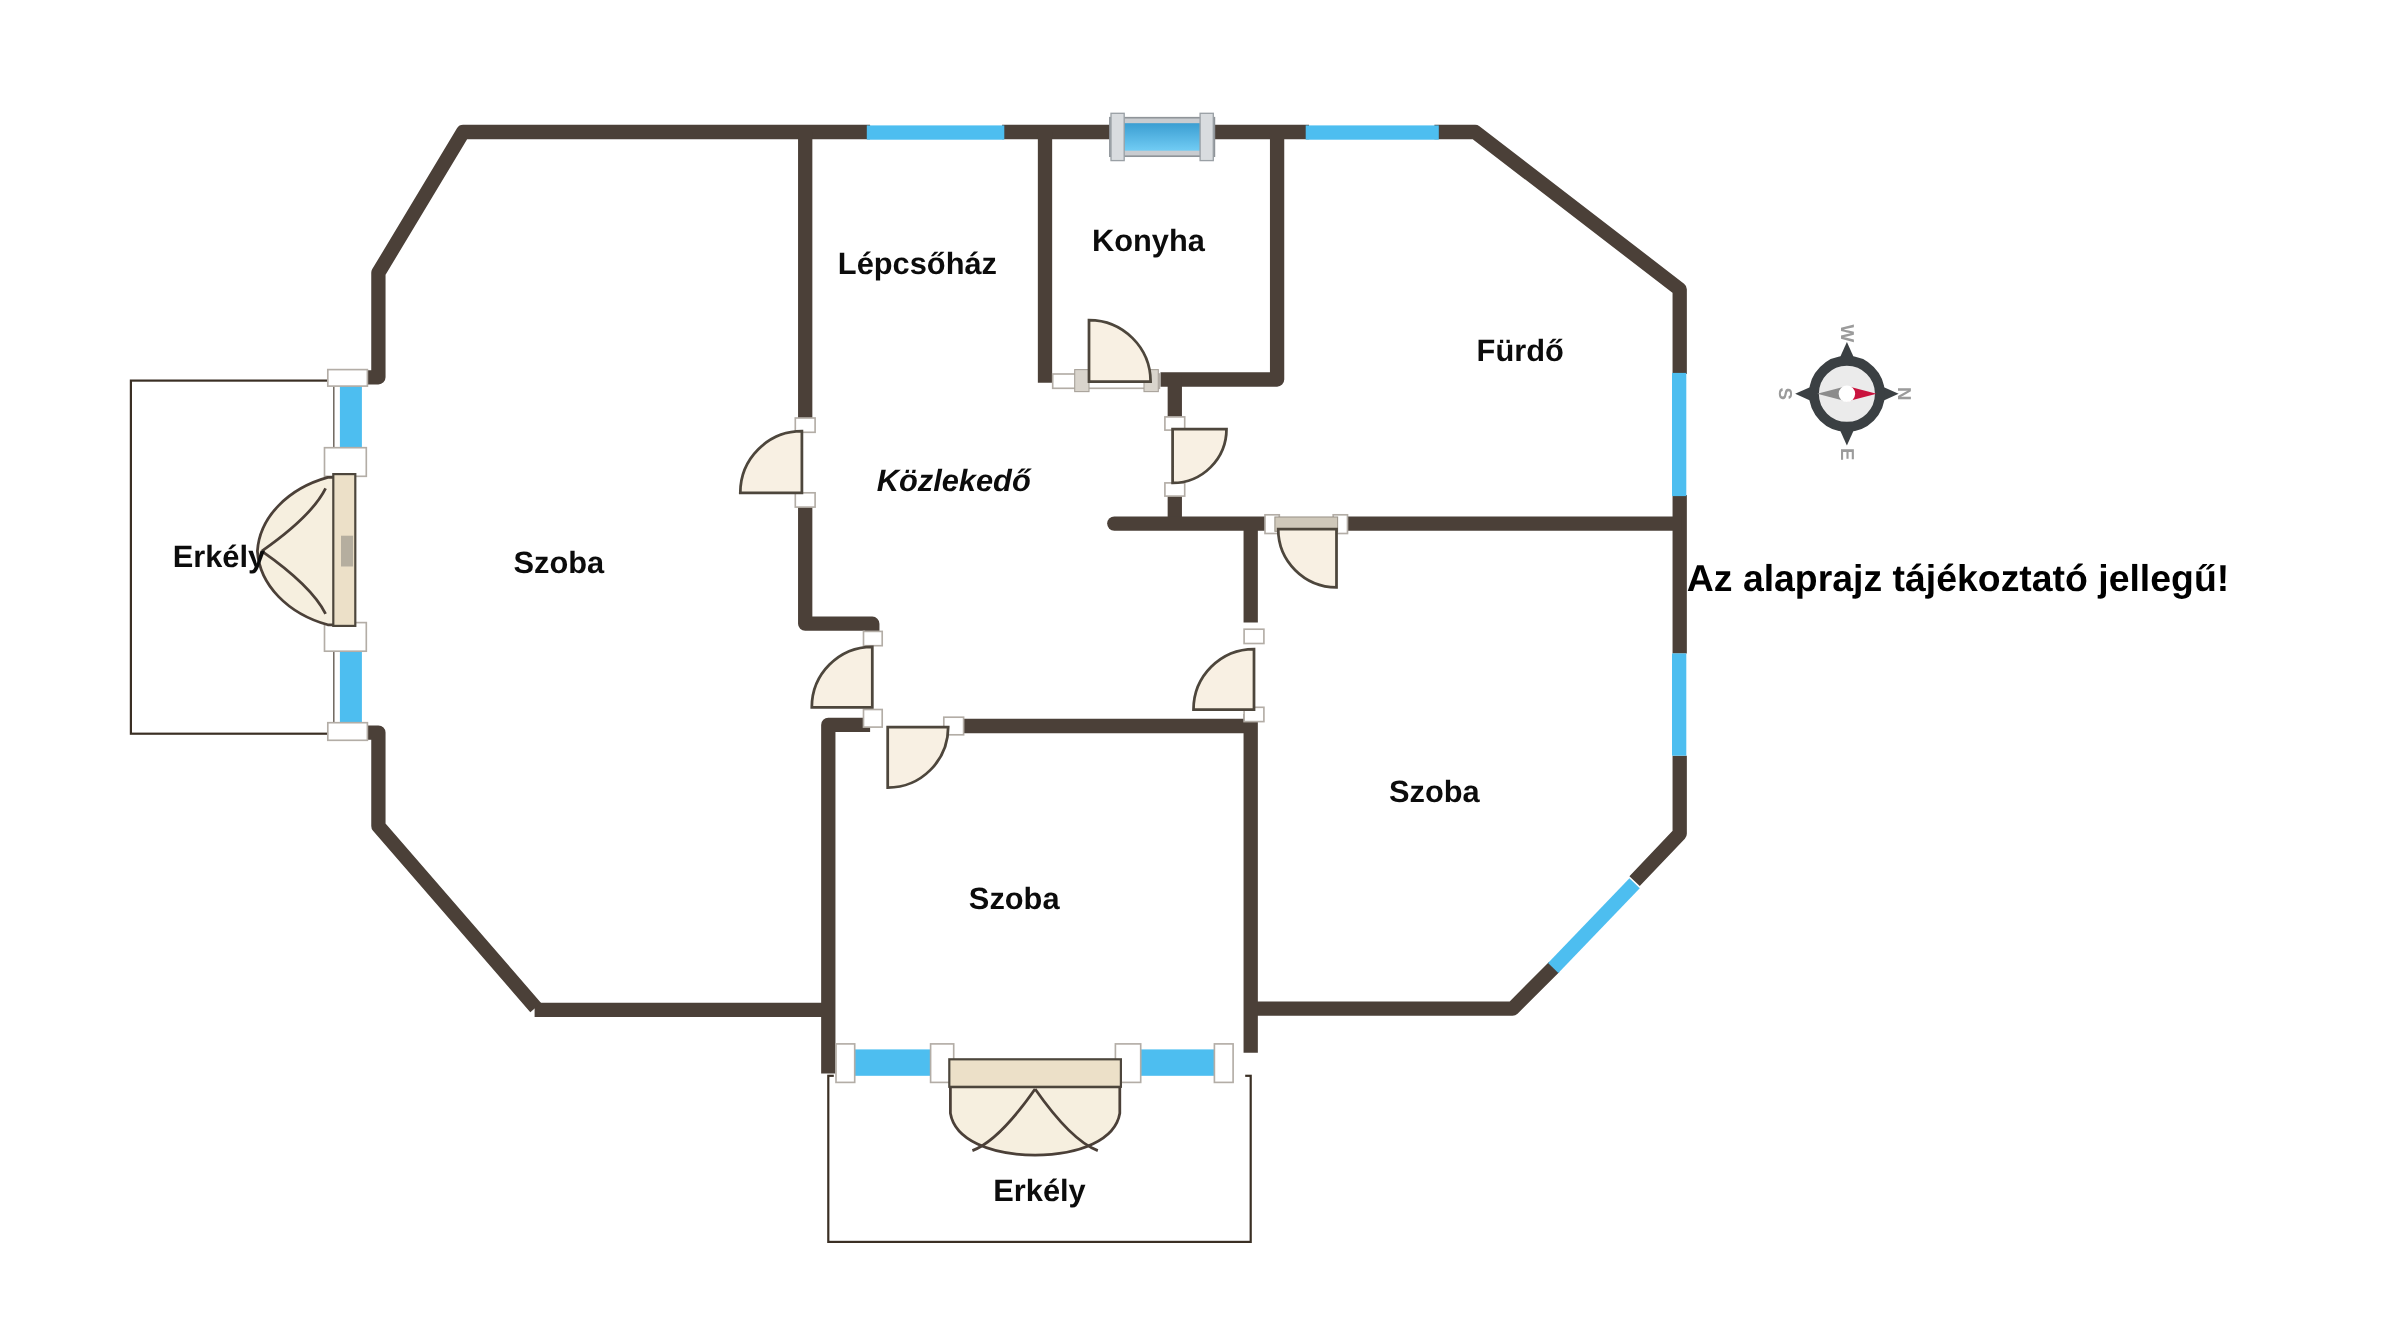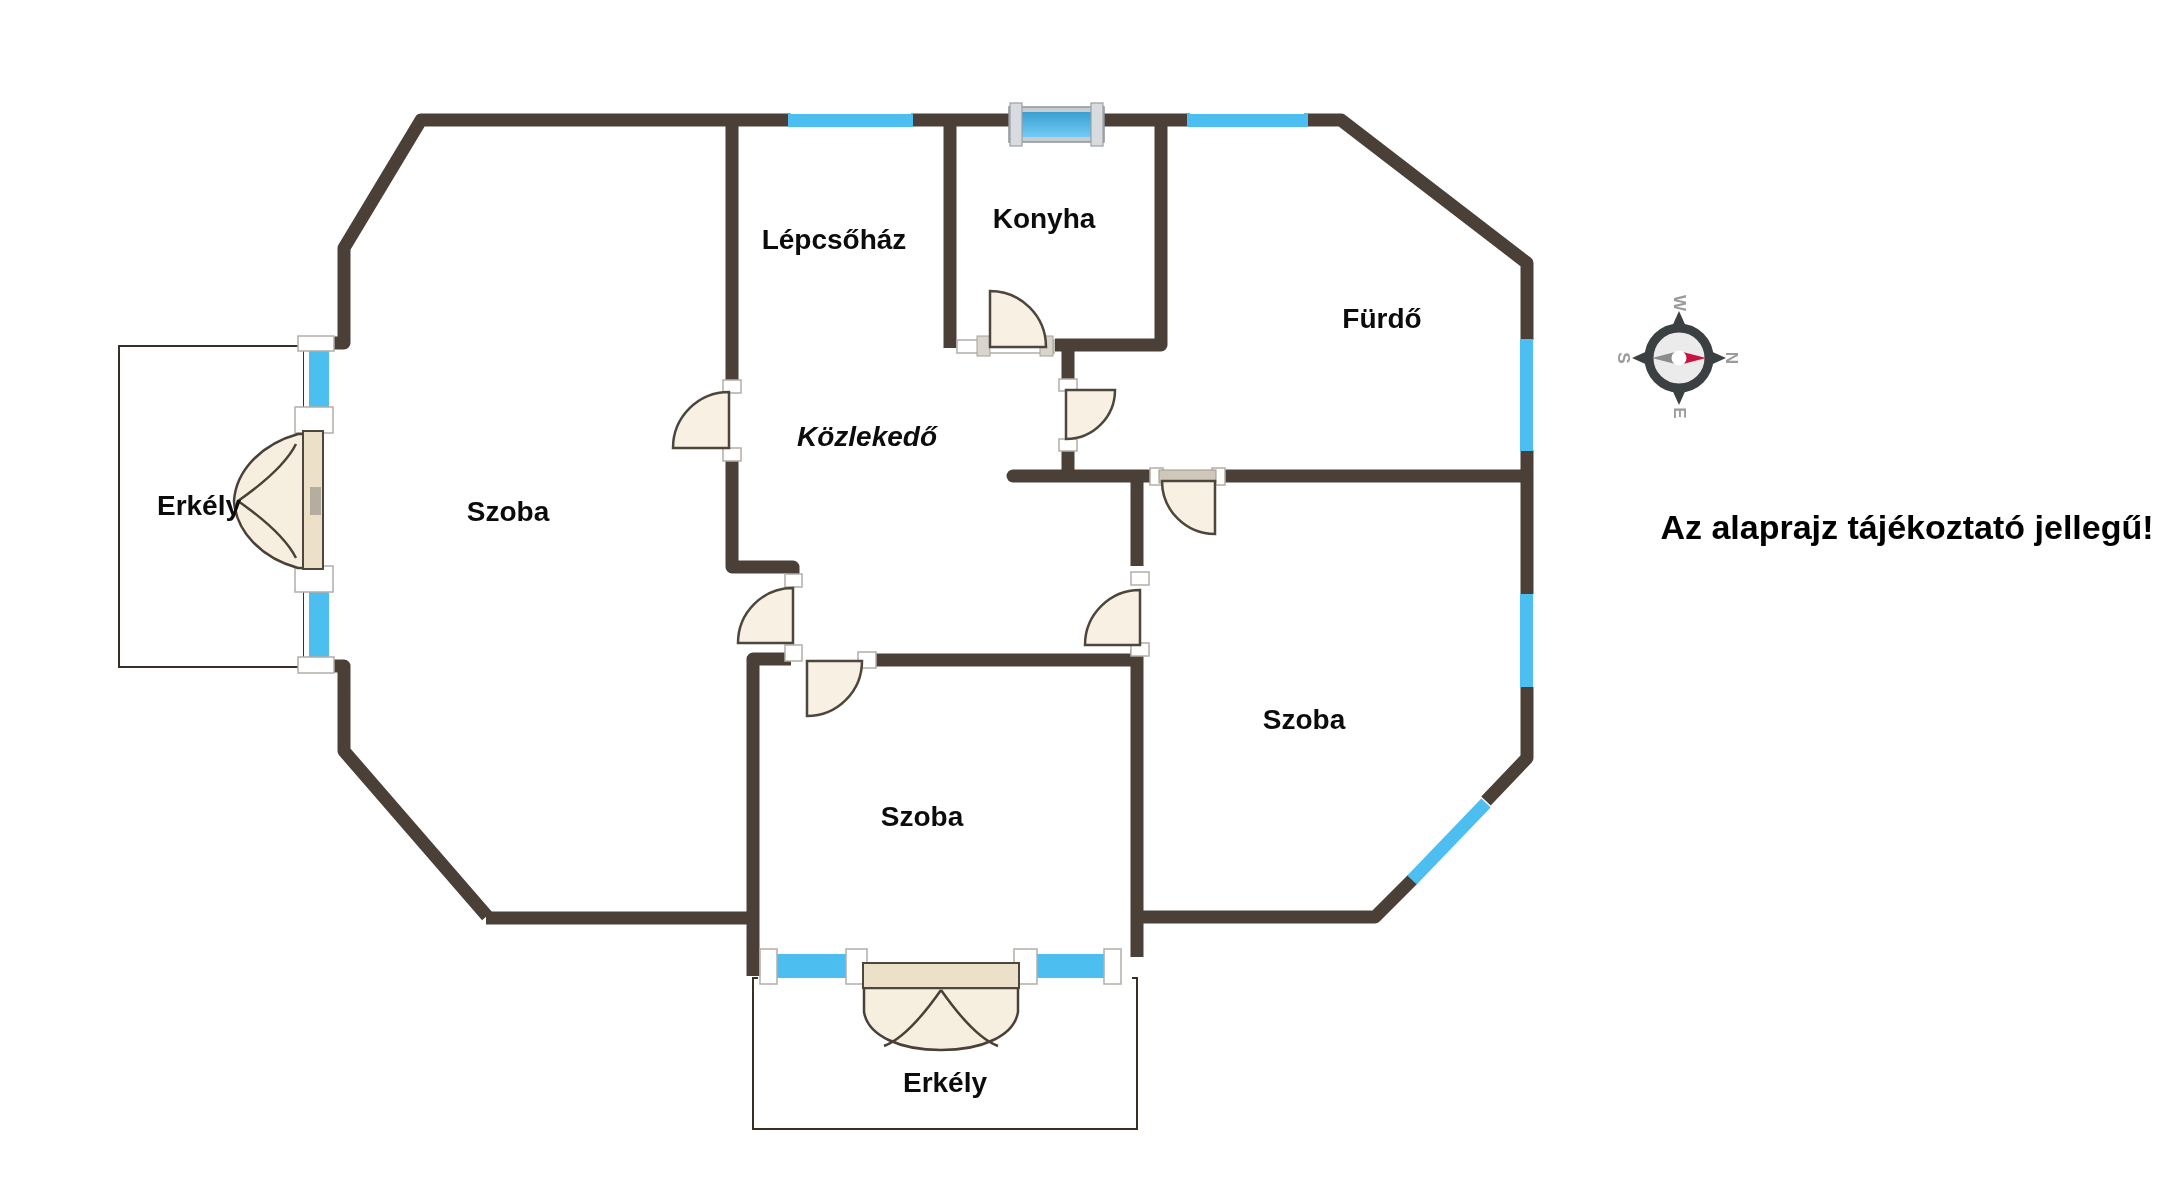--- a/index.html
+++ b/index.html
@@ -24,21 +24,21 @@
     font-weight:bold;font-size:34px;color:#000;white-space:nowrap;}
   #label-lepcsohaz{left:834px;top:240px;}
   #label-konyha{left:1044px;top:219px;}
   #label-furdo{left:1382px;top:319px;}
   #label-kozlekedo{left:867px;top:437px;font-style:italic;}
   #label-szoba-left{left:508px;top:512px;}
   #label-szoba-right{left:1304px;top:720px;}
   #label-szoba-bottom{left:922px;top:817px;}
   #label-erkely-left{left:199px;top:506px;}
   #label-erkely-bottom{left:945px;top:1083px;}
-  #label-disclaimer{left:1907px;top:527px;}
+  #label-disclaimer{left:1780px;top:527px;}
 </style>
 </head>
 <body>
 
 <div id="plan">
 
   <div class="tiles" id="tiles-left"></div>
   <div class="tiles" id="tiles-bottom"></div>
   <div class="band" id="band-left"></div>
   <div class="band" id="band-bottom"></div>

